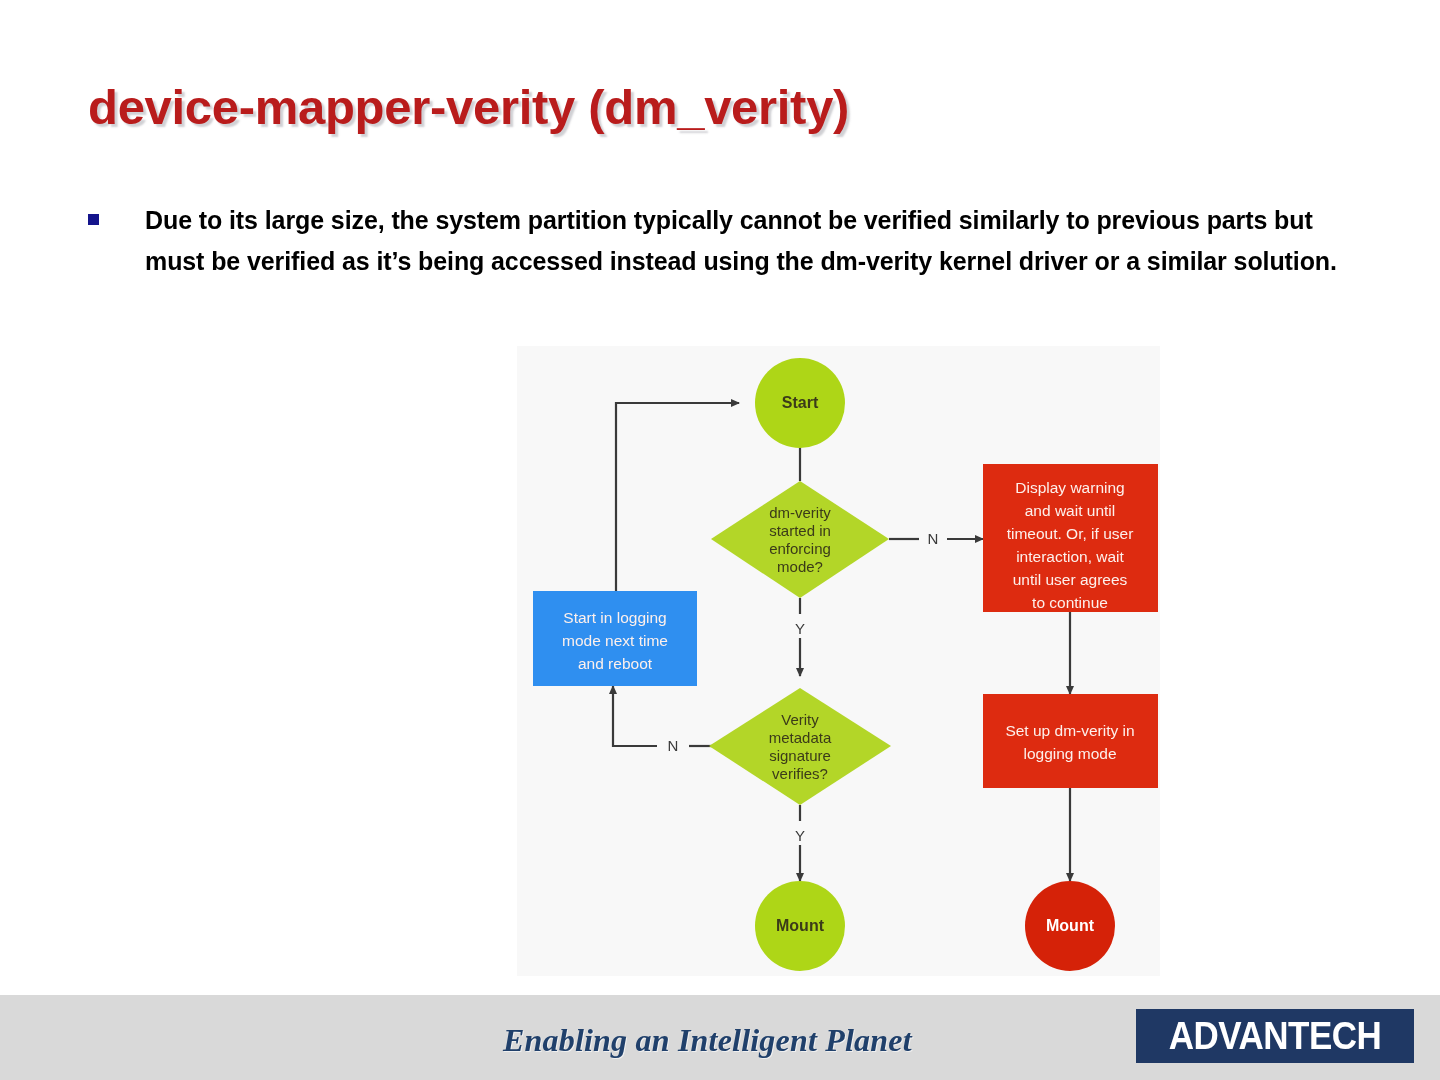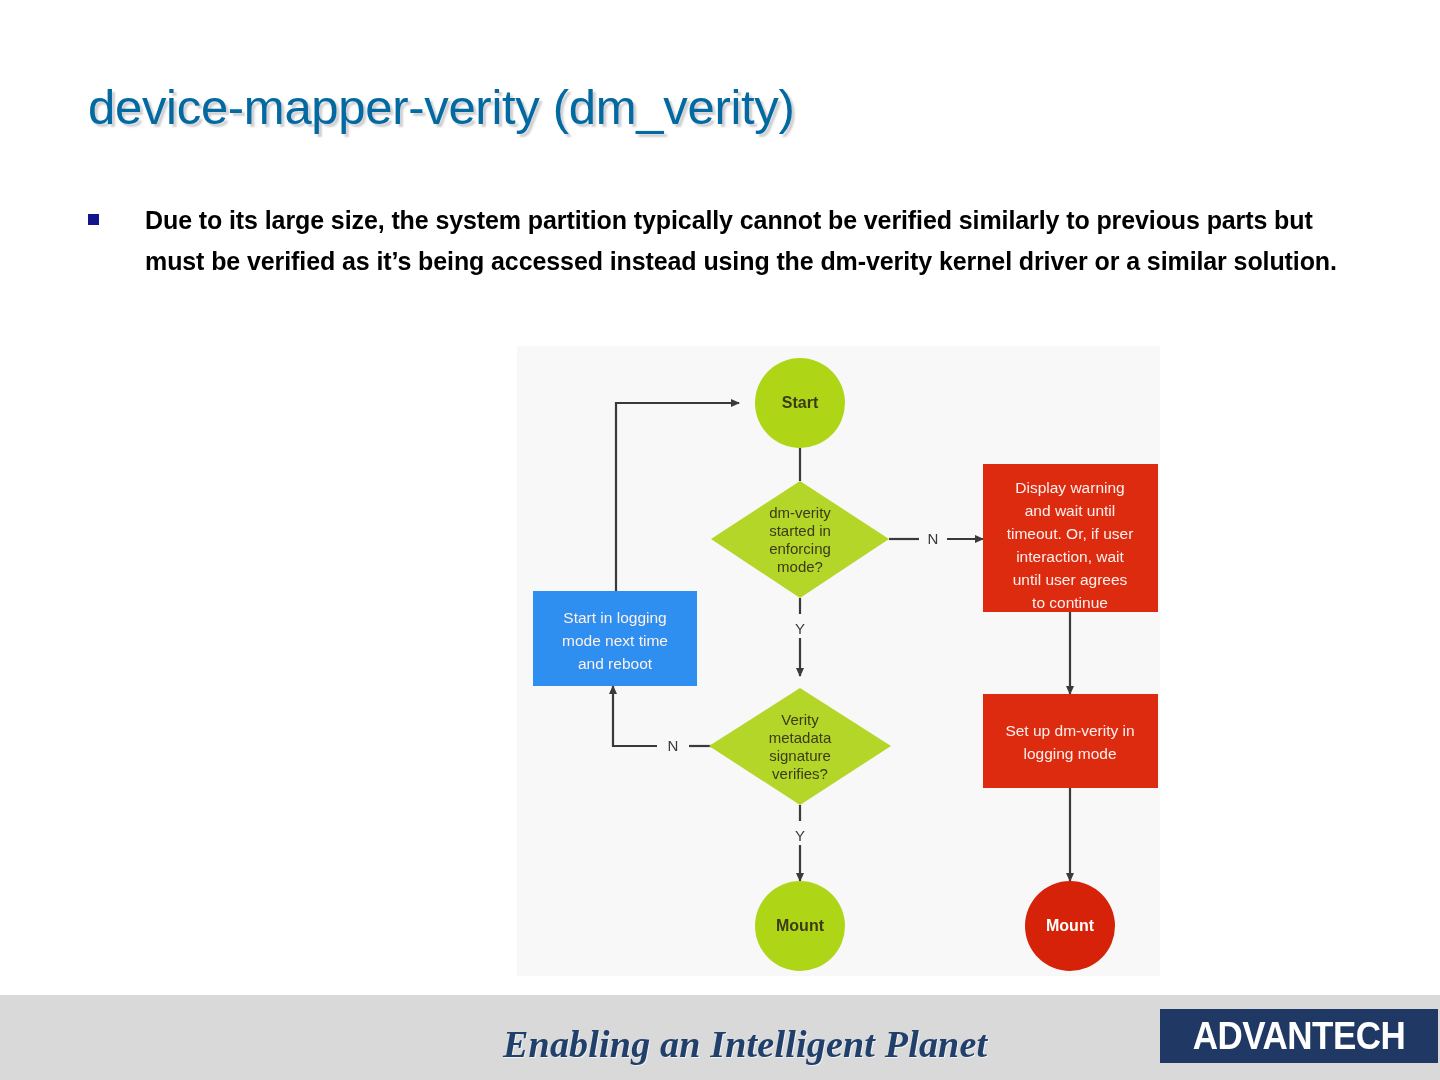--- a/index.html
+++ b/index.html
@@ -15,22 +15,22 @@
     overflow: hidden;
     font-family: "Liberation Sans", sans-serif;
   }
 
   
   .slide-title {
     position: absolute;
     left: 88px;
     top: 79px;
     font-size: 49px;
-    font-weight: normal;
-    color: #0369a1;
+    font-weight: bold;
+    color: #b91c1c;
     letter-spacing: -0.3px;
     white-space: nowrap;
     text-shadow: 3px 3px 2px rgba(150,150,160,0.45);
   }
 
   
   .bullet-block {
     position: absolute;
     left: 88px;
     top: 200px;
@@ -105,30 +105,30 @@
     top: 995px;
     width: 1440px;
     height: 85px;
     background: #d9d9d9;
   }
   .footer-tagline {
     position: absolute;
     left: 503px;
     top: 1022px;
     font-family: "Liberation Serif", serif;
-    font-size: 38px;
+    font-size: 32px;
     font-style: italic;
     font-weight: bold;
     color: #20406b;
     letter-spacing: 0.2px;
     text-shadow: 1px 1px 0px rgba(255,255,255,0.6);
   }
   .logo-box {
     position: absolute;
-    left: 1160px;
+    left: 1136px;
     top: 1009px;
     width: 278px;
     height: 54px;
     background: #1f3864;
     display: flex;
     align-items: center;
     justify-content: center;
   }
   .logo-text {
     font-family: "Liberation Sans", sans-serif;

